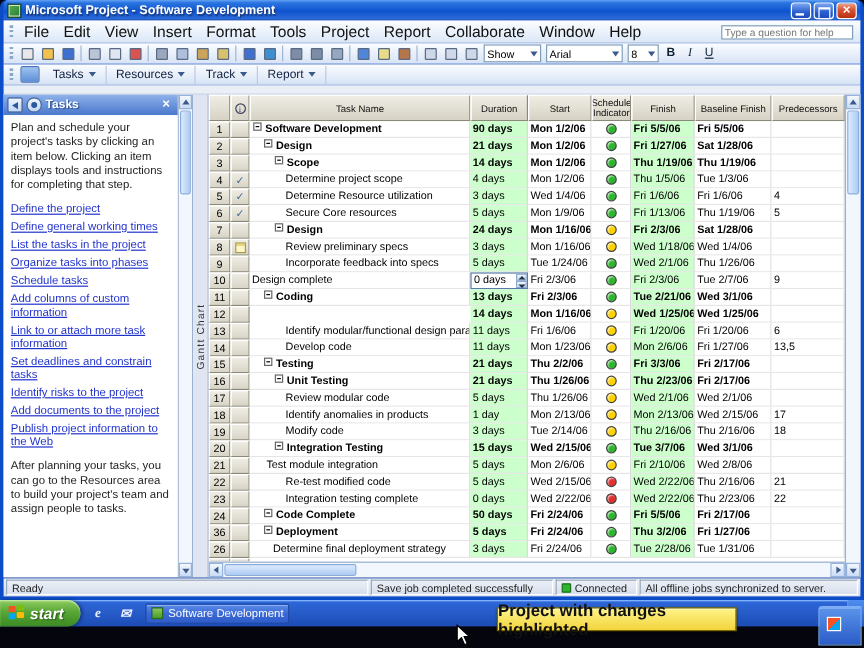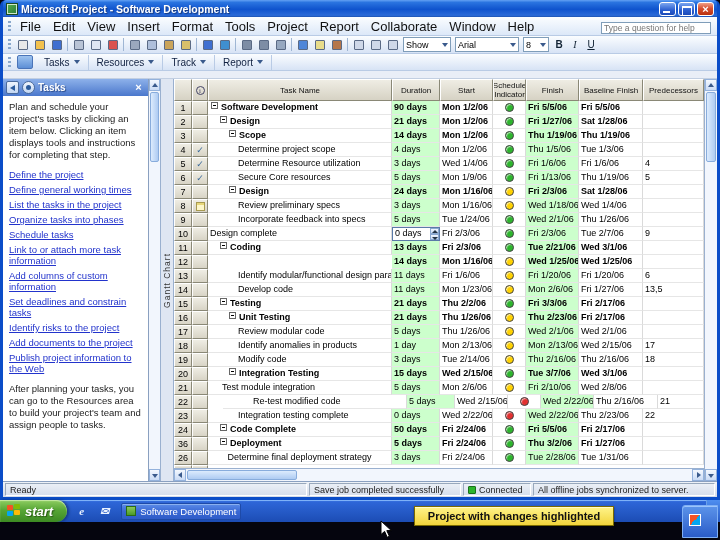--- a/index.html
+++ b/index.html
@@ -175,21 +175,21 @@
   .tray{margin-left:auto;height:22px;width:14px;border-left:1px solid #6aa0e8;
         background:linear-gradient(#4f8ff0,#2458c4)}
   .trayflyout{position:absolute;right:2px;top:505px;width:36px;height:33px;
               background:linear-gradient(#5c94ea,#2a5cc8);border:1px solid #7fb0f5;border-radius:3px 0 0 0;
               box-shadow:inset 0 1px 0 #9cc4fa}
   .trayflyout::after{content:"";position:absolute;left:6px;top:8px;width:10px;height:10px;
                      background:linear-gradient(135deg,#f35325 50%,#05a6f0 50%);border:1px solid #fff}
   .callout{position:absolute;left:414px;top:506px;width:200px;height:20px;z-index:40;
            background:linear-gradient(#fff48a,#f2d43c);border:1px solid #7a6a00;
            box-shadow:0 1px 2px rgba(0,0,0,.5),inset 0 1px 0 #fffbc8;display:flex;align-items:center;
-           justify-content:center;font-size:11px;font-weight:bold;color:#111}
+           justify-content:center;font-size:14px;font-weight:bold;color:#111}
   .cursor{position:absolute;left:380px;top:520px;z-index:50}
 </style>
 </head>
 <body>
 
 <div class="desktop">
   <div class="window">
 
     <div class="titlebar">
       <span class="appicon"></span>
@@ -346,22 +346,22 @@
           <span class="ph-close">×</span>
         </div>
         <div class="panebody">
           <div class="intro">Plan and schedule your project's tasks by clicking an item below. Clicking an item displays tools and instructions for completing that step.</div>
           <div id="pane-links">
               <a class="pane-link">Define the project</a>
               <a class="pane-link">Define general working times</a>
               <a class="pane-link">List the tasks in the project</a>
               <a class="pane-link">Organize tasks into phases</a>
               <a class="pane-link">Schedule tasks</a>
+              <a class="pane-link">Add columns of custom information</a>
               <a class="pane-link">Link to or attach more task information</a>
-              <a class="pane-link">Add columns of custom information</a>
               <a class="pane-link">Set deadlines and constrain tasks</a>
               <a class="pane-link">Identify risks to the project</a>
               <a class="pane-link">Add documents to the project</a>
               <a class="pane-link">Publish project information to the Web</a>
             </div>
           <div class="outro">After planning your tasks, you can go to the Resources area to build your project's team and assign people to tasks.</div>
         </div>
       </div>
 
       <div class="panescroll">
@@ -632,21 +632,21 @@
                 <div class="gc hl c-dur">5 days</div>
                 <div class="gc c-start">Mon 2/6/06</div>
                 <div class="gc c-light"><span class="dot" style="background: rgb(255, 210, 0);"></span></div>
                 <div class="gc hl c-fin">Fri 2/10/06</div>
                 <div class="gc c-base">Wed 2/8/06</div>
                 <div class="gc c-pred"></div>
               </div>
               <div class="grow">
                 <div class="gc hdr c-id">22</div>
                 <div class="gc hdr c-ind"></div>
-                <div class="gc c-name" style="padding-left: 30px; margin-left: 15px;"><span>Re-test modified code</span></div>
+                <div class="gc c-name" style="padding-left: 30px;"><span>Re-test modified code</span></div>
                 <div class="gc hl c-dur">5 days</div>
                 <div class="gc c-start">Wed 2/15/06</div>
                 <div class="gc c-light"><span class="dot" style="background: rgb(226, 48, 48);"></span></div>
                 <div class="gc hl c-fin">Wed 2/22/06</div>
                 <div class="gc c-base">Thu 2/16/06</div>
                 <div class="gc c-pred">21</div>
               </div>
               <div class="grow">
                 <div class="gc hdr c-id">23</div>
                 <div class="gc hdr c-ind"></div>

